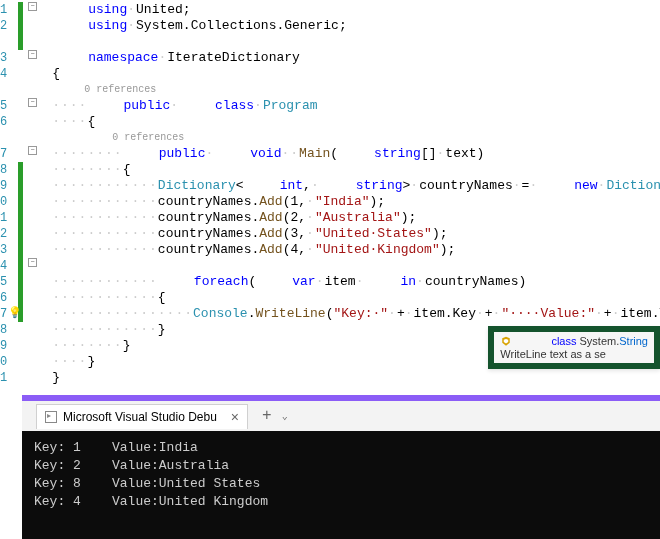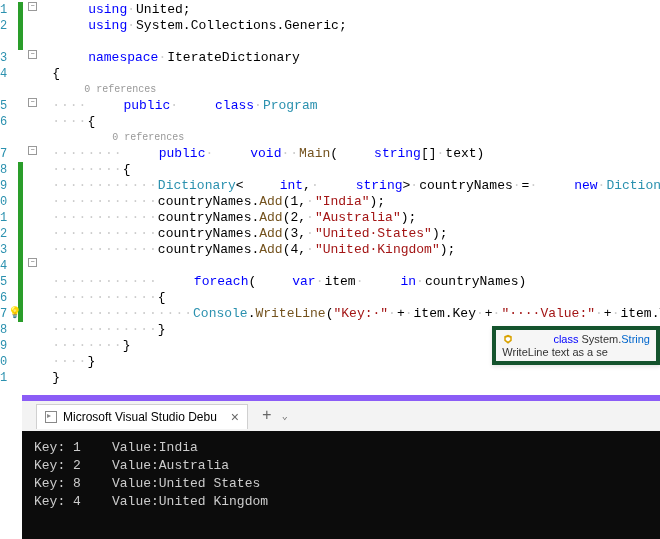--- a/index.html
+++ b/index.html
@@ -16,21 +16,21 @@
 .ln { height: 16px; position: relative; }
 .ref { font-size: 10px; color: #999; height: 16px; padding-left: 0; }
 .dots { color: #ccc; letter-spacing: 1px; }
 .kw { color: #0000ff; margin-left: 36px; }
 .cls { color: #2b91af; margin-top: 16px; }
 .str { color: #a31515; }
 .op { color: #000; }
 .id { color: #000; }
 .mth { color: #74531f; margin-top: 40px; }
 .bulb { position: absolute; left: 8px; top: 306px; font-size: 11px; }
-.tooltip { position: absolute; right: 0; top: 326px; background: #f6f6f6; border: 4px solid #14532d; padding: 3px 6px; font-family: 'Segoe UI', sans-serif; font-size: 11px; color: #333; box-shadow: 0 2px 4px rgba(0,0,0,0.1); }
+.tooltip { position: absolute; right: 0; top: 326px; background: #f6f6f6; border: 6px solid #14532d; padding: 3px 6px; font-family: 'Segoe UI', sans-serif; font-size: 11px; color: #333; box-shadow: 0 2px 4px rgba(0,0,0,0.1); }
 .tooltip .t1 { color: #333; }
 .tooltip .lnk { color: #0066cc; }
 .struct-ico { display: inline-block; width: 12px; height: 12px; vertical-align: middle; }
 .terminal-wrap { position: absolute; top: 395px; left: 22px; width: 638px; background: #eee; border-top: 6px solid #8b5cf6; }
 .term-tabs { display: flex; align-items: center; height: 30px; padding-left: 14px; background: #f3f3f3; }
 .term-tab { display: flex; align-items: center; background: #fff; border: 1px solid #d0d0d0; border-bottom: none; padding: 4px 8px; font-family: 'Segoe UI', sans-serif; font-size: 12px; gap: 6px; }
 .term-tab-x { margin-left: 8px; color: #666; cursor: pointer; font-size: 14px; }
 .term-plus { margin-left: 14px; color: #666; font-size: 16px; }
 .term-chev { margin-left: 10px; color: #666; font-size: 10px; }
 .terminal { background: #0c0c0c; color: #ccc; padding: 8px 12px; font-size: 13px; line-height: 18px; height: 114px; white-space: pre; }

